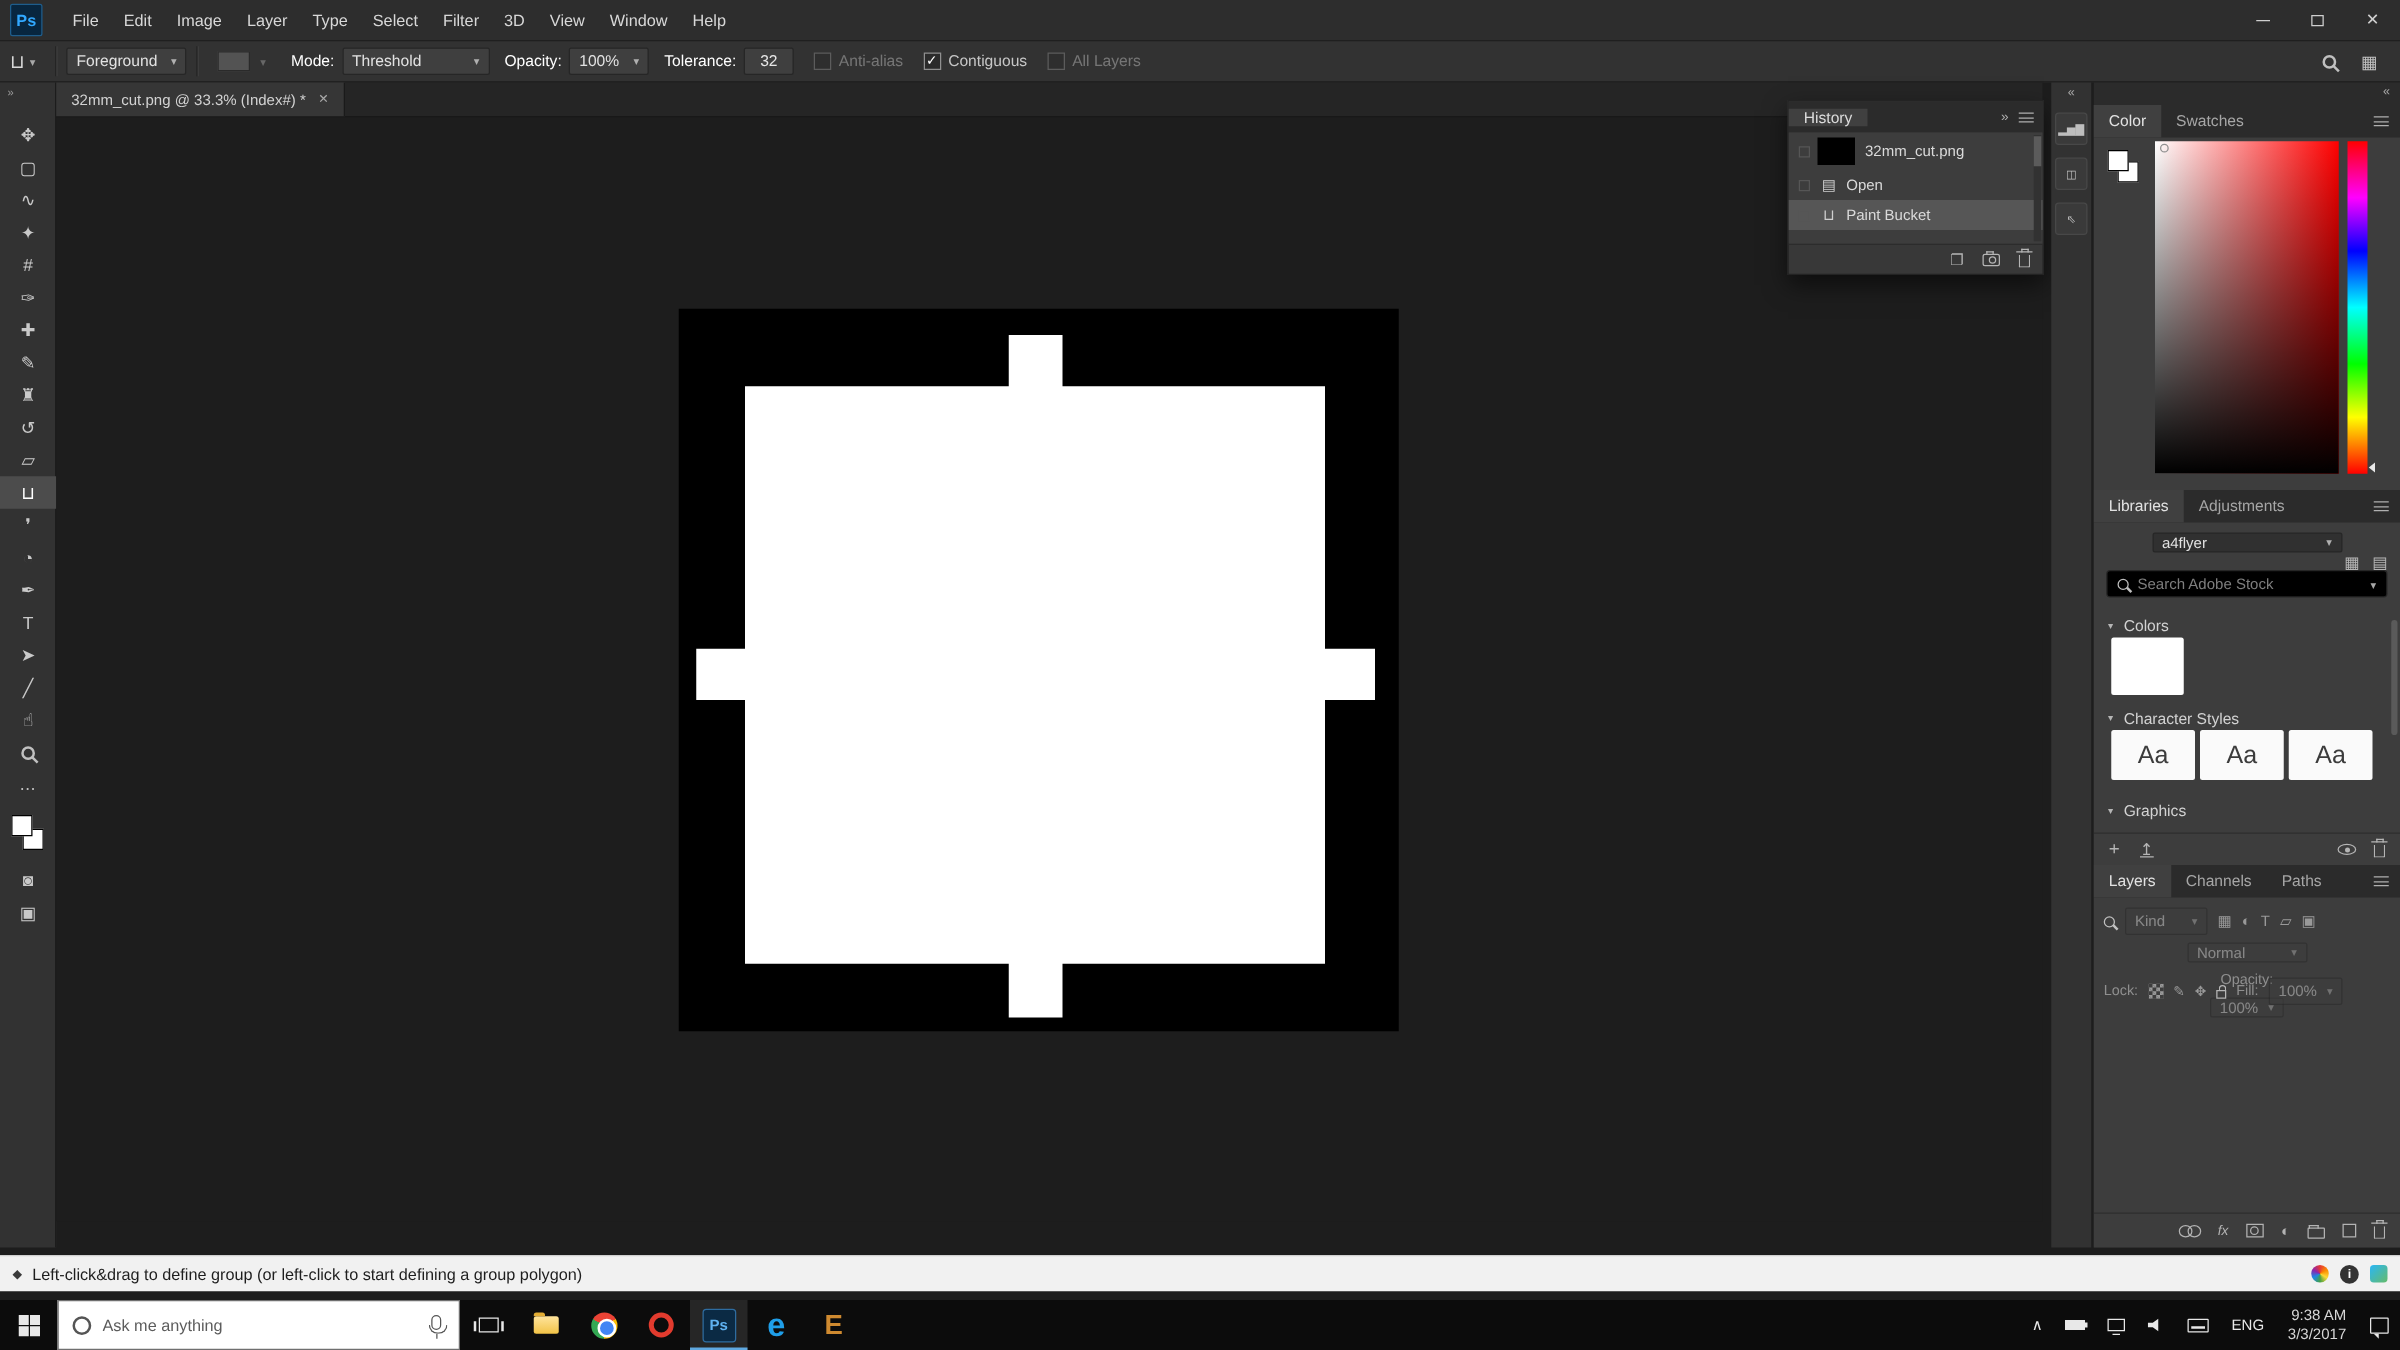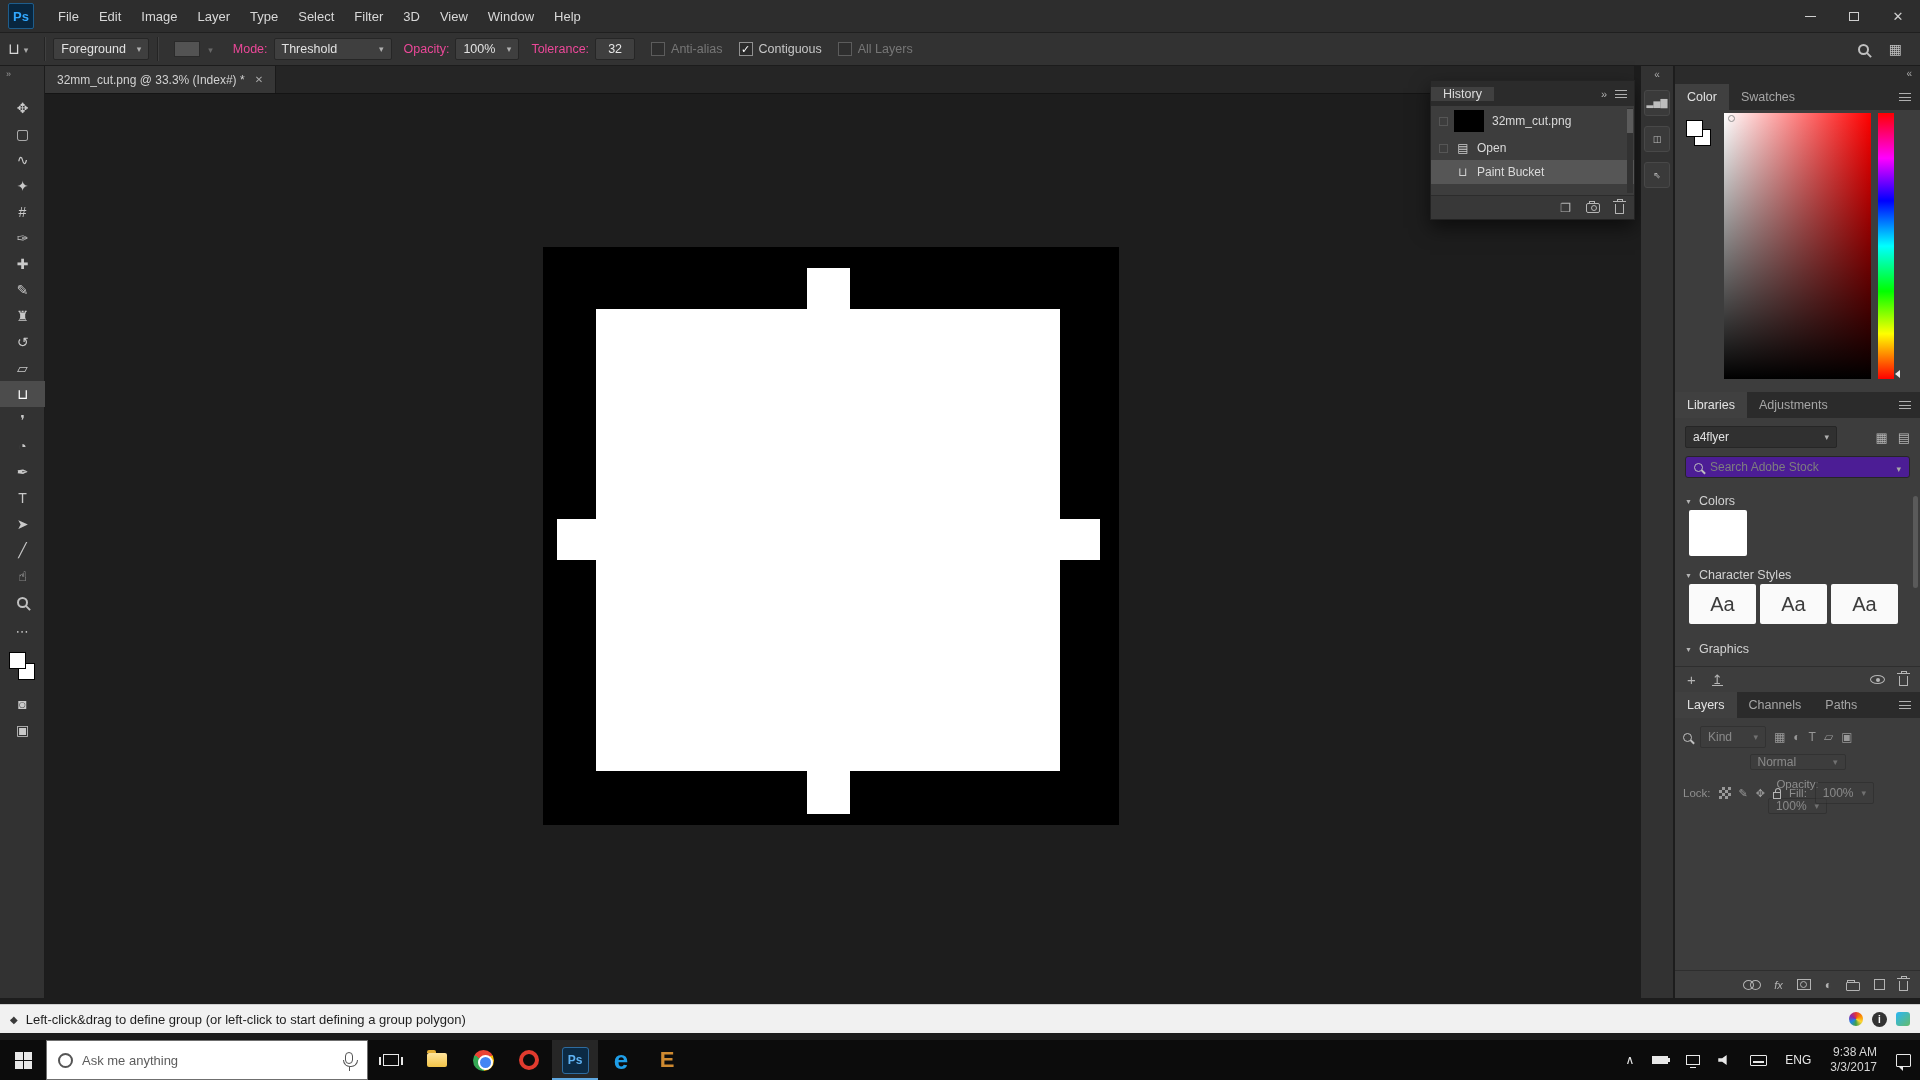--- a/index.html
+++ b/index.html
@@ -21,21 +21,21 @@
   .optionsbar { position:absolute; top:33px; left:0; right:0; height:33px; background:#323232; border-bottom:1px solid #1c1c1c; display:flex; align-items:center; font-size:12.5px; color:#c7c7c7; }
   .ob-tool { display:flex; align-items:center; margin:0 8px 0 8px; gap:4px; }
   .ob-tool-glyph { font-size:15px; color:#d8d8d8; }
   .dd-caret::after { content:"▾"; font-size:9px; color:#a8a8a8; }
   .ob-sep { width:1px; height:24px; background:#242424; box-shadow:1px 0 0 #404040; margin:0 8px; }
   .ddl { height:22px; background:#3f3f3f; border:1px solid #262626; border-radius:2px; display:flex; align-items:center; padding:0 7px; color:#e2e2e2; white-space:nowrap; }
   .ddl::after { content:"▾"; font-size:9px; color:#b0b0b0; margin-left:auto; padding-left:8px; }
   .ddl.w-fill { width:96px; }
   .ddl.w-mode { width:118px; }
   .ddl.w-op { width:64px; }
-  .ob-label { margin:0 6px 0 12px; color:#ec4899; }
+  .ob-label { margin:0 6px 0 12px; color:#ffffff; }
   .num-input { width:40px; height:22px; background:#3f3f3f; border:1px solid #262626; border-radius:2px; text-align:center; color:#e6e6e6; font-size:12.5px; font-family:inherit; }
   .pattern-chip { width:26px; height:16px; background:#7d7d7d; border:1px solid #222; margin-right:4px; }
   .disabled { opacity:.45; }
   .cb { display:flex; align-items:center; margin-left:16px; cursor:default; }
   .cb .box { width:14px; height:14px; border:1px solid #909090; background:#2b2b2b; margin-right:6px; display:flex; align-items:center; justify-content:center; font-size:11px; color:#fff; line-height:1; }
   .ob-right { margin-left:auto; display:flex; align-items:center; gap:20px; margin-right:18px; }
   .mag { width:11px; height:11px; border:2px solid #c0c0c0; border-radius:50%; position:relative; display:inline-block; }
   .mag::after { content:""; position:absolute; width:6px; height:2px; background:#c0c0c0; transform:rotate(45deg); right:-5px; bottom:-3px; }
   .mag.small { width:9px; height:9px; border-width:1.5px; }
   .mag.small::after { width:5px; height:1.5px; right:-4px; bottom:-2px; }
@@ -97,24 +97,24 @@
   .fgbg-mini .bg-sq { position:absolute; left:11px; top:13px; width:17px; height:17px; background:#fff; border:1px solid #000; }
   .fgbg-mini .fg-sq { position:absolute; left:3px; top:4px; width:17px; height:17px; background:#fff; border:1px solid #000; }
   .sat-box { position:absolute; left:49px; top:3px; width:147px; height:266px;
              background-image: linear-gradient(to bottom, rgba(0,0,0,0), #000), linear-gradient(to right, #fff, #f00); }
   .sat-marker { position:absolute; left:53px; top:5px; width:7px; height:7px; border:1px solid #909090; border-radius:50%; }
   .hue-strip { position:absolute; left:203px; top:3px; width:16px; height:266px;
                background:linear-gradient(to bottom,#f00 0%,#f0f 17%,#00f 33%,#0ff 50%,#0f0 67%,#ff0 83%,#f00 100%); }
   .hue-marker { position:absolute; left:220px; top:260px; width:0; height:0; border-top:4px solid transparent; border-bottom:4px solid transparent; border-right:5px solid #e8e8e8; }
 
   
-  .lib-row1 { position:absolute; top:8px; left:10px; right:10px; height:22px; display:flex; align-items:center; }
+  .lib-row1 { position:absolute; top:8px; left:10px; right:10px; height:22px; display:flex; align-items:center;flex-direction:column; }
   .ddl.lib { width:152px; background:#303030; font-size:12px; }
   .lib-viewicons { margin-left:auto; display:flex; gap:10px; font-size:13px; color:#b5b5b5; }
-  .lib-search { position:absolute; top:38px; left:10px; right:10px; height:22px; background:#4c1d95; border:1px solid #262626; border-radius:3px; display:flex; align-items:center; padding:0 8px; gap:7px; }
+  .lib-search { position:absolute; top:38px; left:10px; right:10px; height:22px; background:#000000; border:1px solid #262626; border-radius:3px; display:flex; align-items:center; padding:0 8px; gap:7px; }
   .lib-search input { flex:1; background:transparent; border:none; outline:none; color:#bbb; font-size:12px; font-family:inherit; }
   .lib-search input::placeholder { color:#7e7e7e; }
   .lib-sec { position:absolute; left:10px; font-size:12.5px; color:#d2d2d2; display:flex; align-items:center; }
   .lib-sec::before { content:"▼"; font-size:7px; color:#b5b5b5; margin-right:7px; }
   .sec-colors { top:76px; } .sec-chars { top:150px; } .sec-graphics { top:224px; }
   .lib-swatch { position:absolute; left:14px; top:92px; width:58px; height:46px; background:#fff; border-radius:2px; }
   .aa-row { position:absolute; left:14px; top:166px; display:flex; gap:4px; }
   .aa-card { width:67px; height:40px; background:#fafafa; border-radius:2px; display:flex; align-items:center; justify-content:center; color:#3c3c3c; font-size:20px; font-weight:300; }
   .lib-footer { position:absolute; left:0; right:0; bottom:0; height:26px; border-top:1px solid #2e2e2e; display:flex; align-items:center; padding:0 12px; color:#b5b5b5; gap:16px; }
   .lib-add { font-size:15px; }

